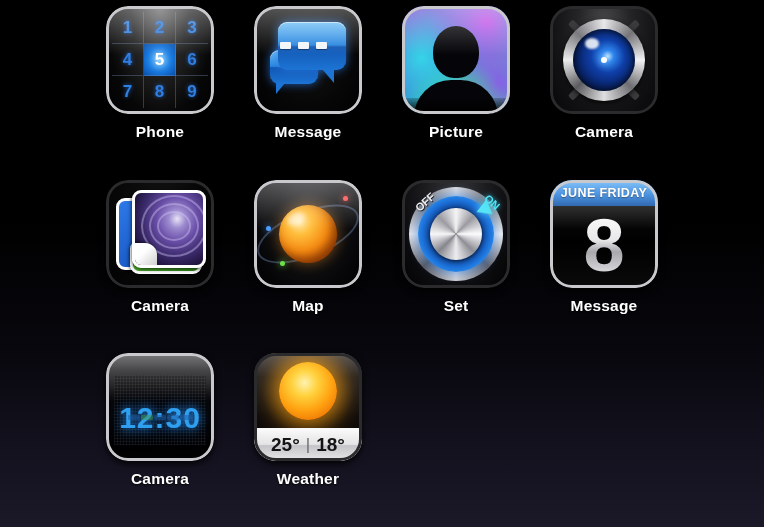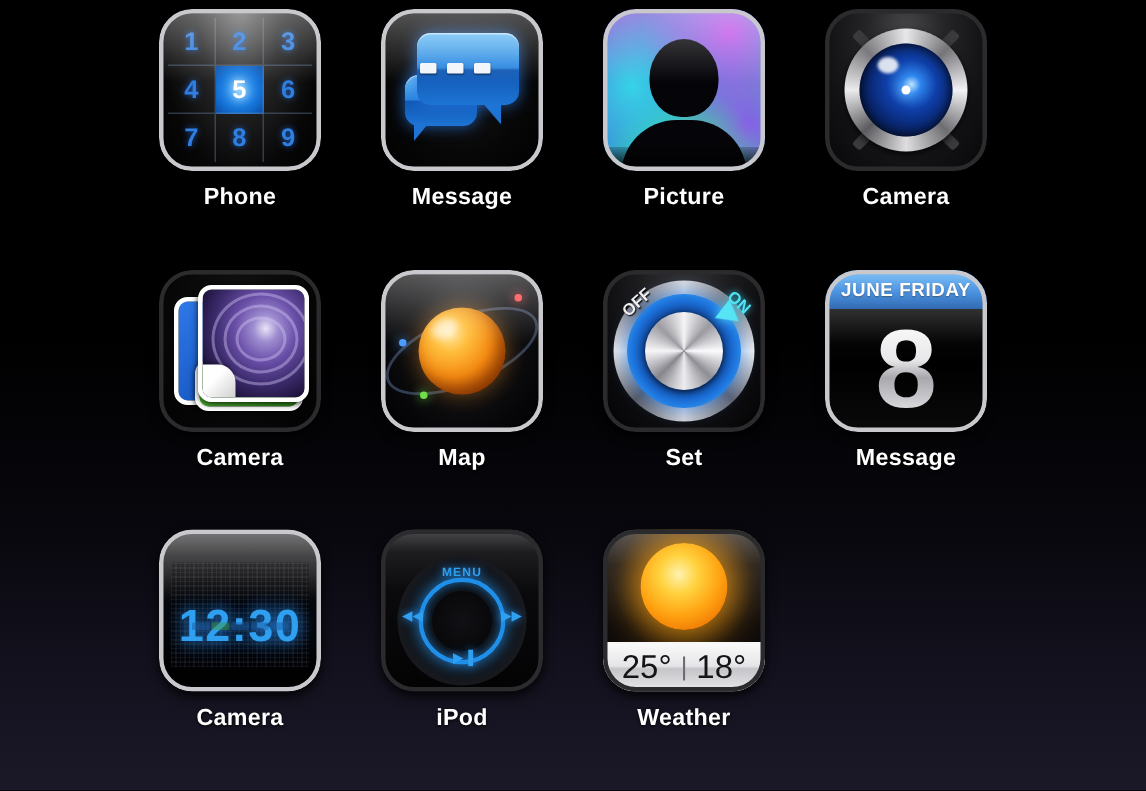--- a/index.html
+++ b/index.html
@@ -220,21 +220,21 @@
       background:radial-gradient(circle at 44% 36%,#fff3b0 0%,#ffd23e 26%,#ffa211 56%,#ef7a06 80%,#c25403 100%);
       box-shadow:0 0 26px rgba(255,170,20,.85),0 0 48px rgba(255,140,10,.45);}
   .ray{position:absolute;left:50%;top:38px;width:96px;height:96px;transform:translate(-50%,-50%);
       background:
         radial-gradient(circle,rgba(255,190,40,.40) 0%,rgba(255,160,20,.16) 42%,rgba(255,140,0,0) 68%);
       border-radius:50%;}
   .wx-bar{position:absolute;left:0;right:0;bottom:0;height:32px;
       background:linear-gradient(to bottom,#fafafa 0%,#e4e4e6 48%,#c4c4c8 52%,#e9e9eb 100%);
       display:flex;align-items:center;justify-content:center;gap:6px;
       border-top:1px solid rgba(255,255,255,.7);}
-  .wx-bar span{color:#141416;font-size:22px;font-weight:normal;}
+  .wx-bar span{color:#141416;font-size:19px;font-weight:bold;}
   .wx-sep{color:#6a6a70 !important;font-weight:normal !important;font-size:17px !important;}
 </style>
 </head>
 <body>
 
 <div id="screen">
   <div id="grid">
 
     <div class="cell">
       <div class="icon">
@@ -365,34 +365,20 @@
               <i></i>
               <i></i>
               <i></i>
           </div>
         </div>
         <div class="bez"></div>
       </div>
       <div class="lbl">Camera</div>
     </div>
 
-    <div class="cell">
-      <div class="icon">
-        <div class="ipod-bg"></div>
-        <div class="wheel"></div>
-        <div class="wheel-ring"></div>
-        <div class="wheel-ctr"></div>
-        <div class="ip-menu">MENU</div>
-        <div class="ip-glyph" style="left:14px;top:52px">◀◀</div>
-        <div class="ip-glyph" style="right:14px;top:52px">▶▶</div>
-        <div class="ip-glyph" style="left:48px;bottom:18px">▶▐</div>
-        <div class="bezdark"></div>
-      </div>
-      <div class="lbl">iPod</div>
-    </div>
 
 
     <div class="cell">
       <div class="icon">
         <div class="wx-bg"></div>
         <div class="ray"></div>
         <div class="sun"></div>
         <div class="wx-bar">
           <span>25°</span>
           <span class="wx-sep">|</span>

